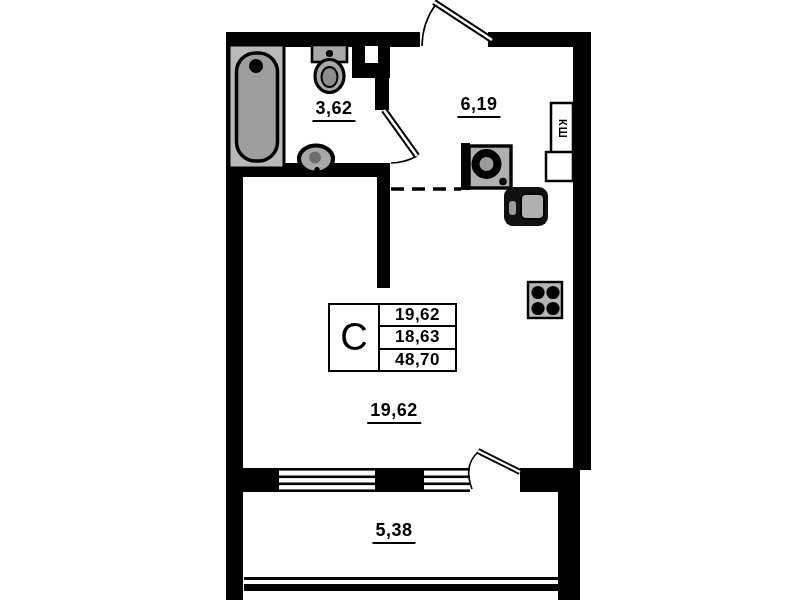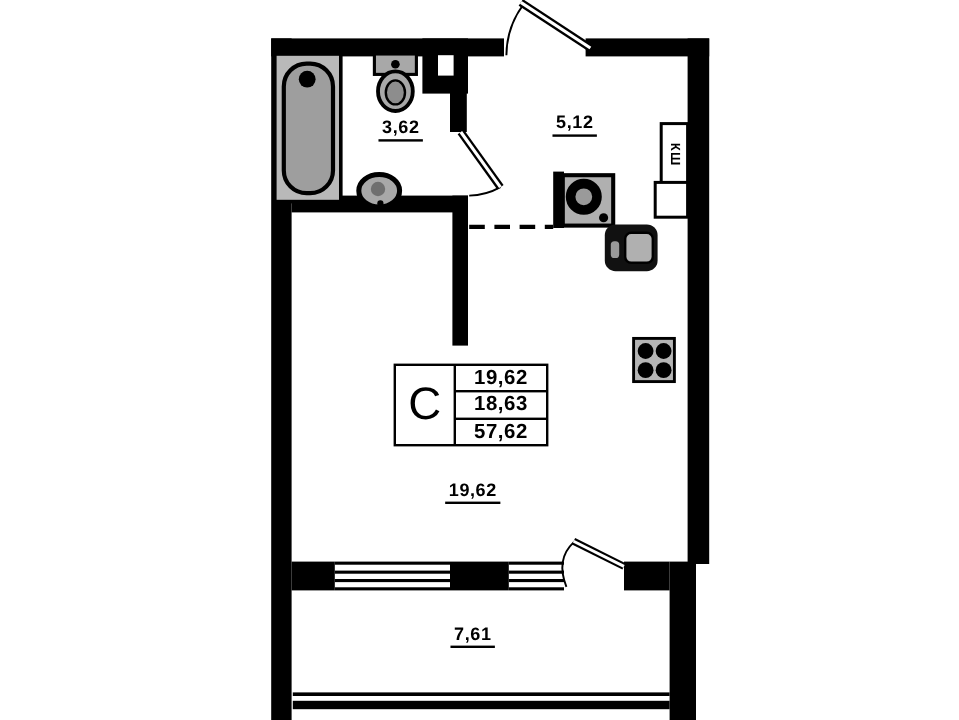--- a/index.html
+++ b/index.html
@@ -3,21 +3,21 @@
 <meta charset="utf-8">
 <style>
   html,body{margin:0;padding:0;background:#ffffff;}
   .stage{
     position:relative;width:799px;height:600px;background:#ffffff;overflow:hidden;
     font-family:"Liberation Sans", sans-serif;color:#000;
   }
   .stage svg{position:absolute;left:0;top:0;}
   .room-label{
     position:absolute;transform:translateX(-50%);
-    font-size:15px;font-weight:bold;letter-spacing:.5px;
+    font-size:18px;font-weight:bold;letter-spacing:.5px;
     border-bottom:2.2px solid #000;padding:0 3px 1px 3px;white-space:nowrap;
   }
   .duct-label{
     position:absolute;left:553px;top:106px;width:19px;height:45px;
     writing-mode:vertical-rl;text-orientation:mixed;
     font-size:11px;font-weight:bold;letter-spacing:1px;
     display:flex;align-items:center;justify-content:center;
   }
   .info-table{
     position:absolute;left:328px;top:303px;width:129px;height:69px;
@@ -140,28 +140,28 @@
     <g>
       <rect x="528" y="282" width="34" height="36" fill="#b5b5b5" stroke="#000" stroke-width="2.4"></rect>
       <circle cx="538" cy="292.5" r="6.6" fill="#000"></circle>
       <circle cx="553" cy="292.5" r="6.6" fill="#000"></circle>
       <circle cx="538" cy="308.5" r="6.6" fill="#000"></circle>
       <circle cx="553" cy="308.5" r="6.6" fill="#000"></circle>
     </g>
   </svg>
 
   <div class="room-label" style="left:334px;top:98px;">3,62</div>
-  <div class="room-label" style="left:479px;top:94px;">5,12</div>
+  <div class="room-label" style="left:479px;top:94px;">6,19</div>
   <div class="room-label" style="left:394px;top:400px;">19,62</div>
-  <div class="room-label" style="left:394px;top:520px;">7,61</div>
+  <div class="room-label" style="left:394px;top:520px;">5,38</div>
 
   <div class="duct-label">КШ</div>
 
   <div class="info-table">
     <div class="sec">C</div>
     <div class="vals">
       <div class="v">19,62</div>
       <div class="v">18,63</div>
-      <div class="v">57,62</div>
+      <div class="v">48,70</div>
     </div>
   </div>
 
 </div>
 
 </body></html>

